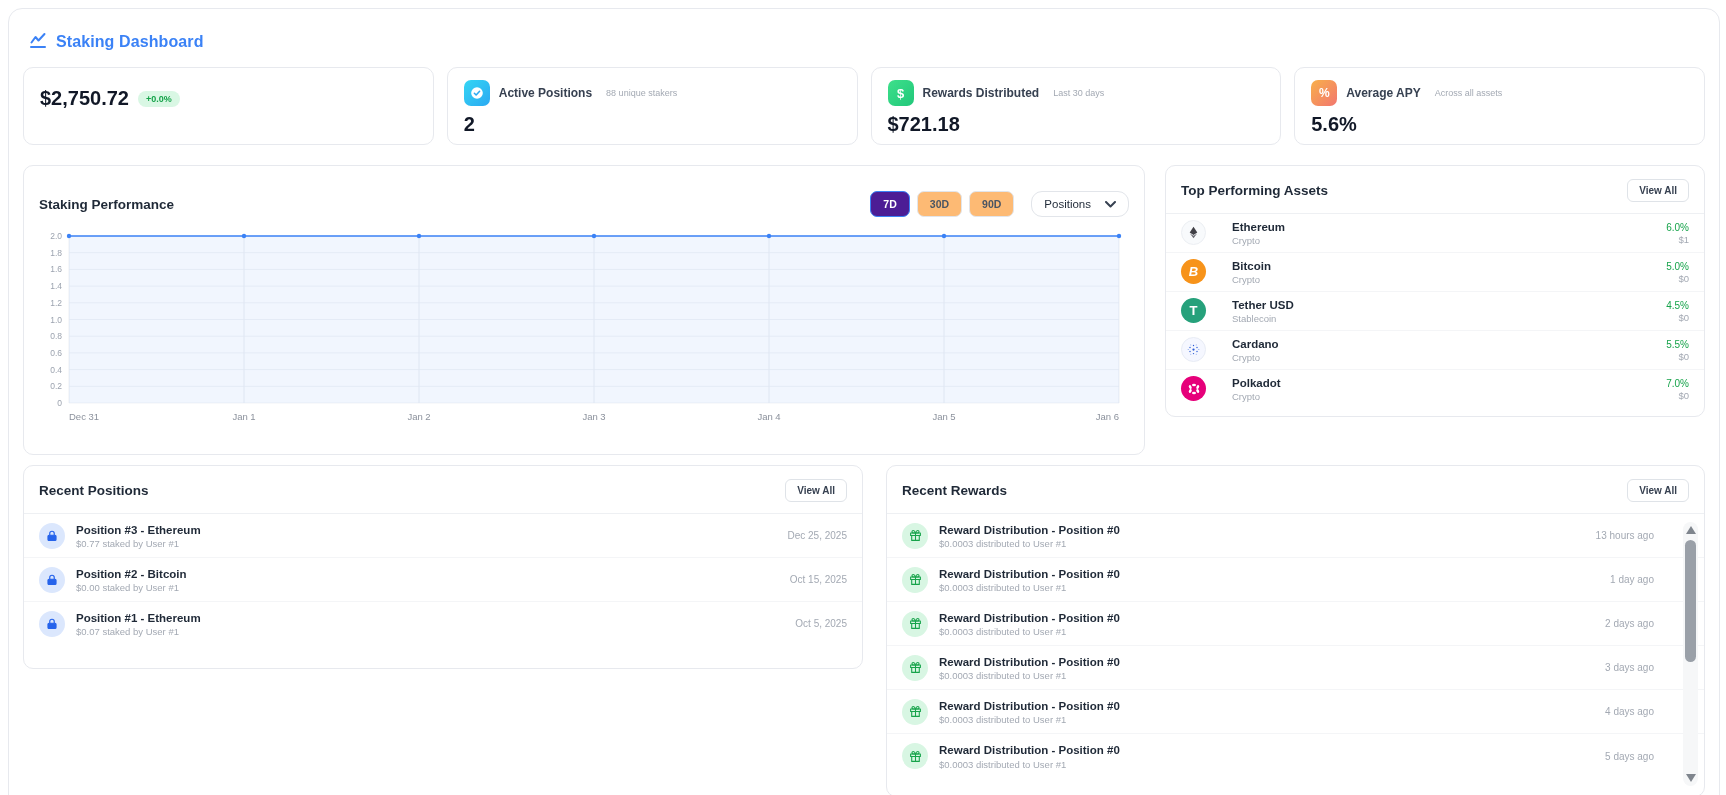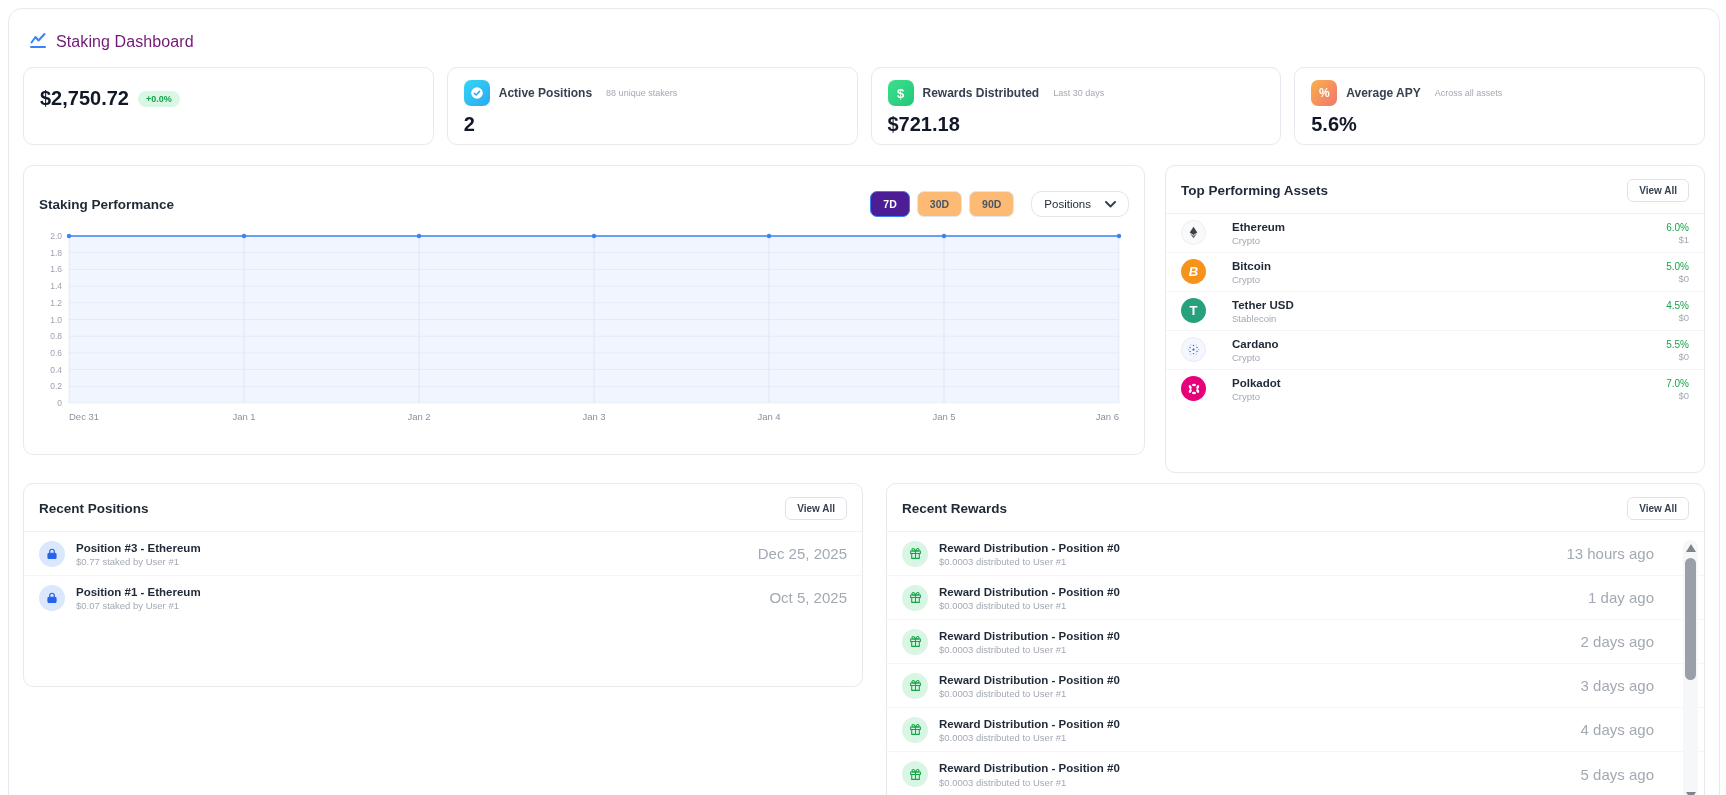--- a/index.html
+++ b/index.html
@@ -3,21 +3,21 @@
 <meta charset="utf-8">
 <style>
   * { margin:0; padding:0; box-sizing:border-box; }
   html,body { width:1726px; height:795px; background:#fff; overflow:hidden;
     font-family:"Liberation Sans", sans-serif; color:#0f172a; }
   .frame { position:absolute; left:8px; top:8px; width:1712px; height:846px;
     background:#fff; border:1px solid #e7e9ee; border-radius:14px; padding:14px; }
 
   
   .page-header { display:flex; align-items:center; gap:9px; padding:8px 4px 0 6px; }
-  .page-title { font-size:16px; font-weight:400; color:#701a75; letter-spacing:.1px; }
+  .page-title { font-size:16px; font-weight:700; color:#3b82f6; letter-spacing:.1px; }
 
   
   .stats { display:flex; gap:13px; margin-top:14px; }
   .stat-card { flex:1; background:#fff; border:1px solid #e7e9ee; border-radius:10px;
     padding:12px 16px; height:78px; }
   .stat-head { display:flex; align-items:center; gap:9px; }
   .stat-icon { width:26px; height:26px; border-radius:7px; display:flex; align-items:center;
     justify-content:center; color:#fff; font-weight:700; flex:0 0 auto; }
   .g-purple { background:linear-gradient(135deg,#6d6ff0,#9a5cf0); }
   .g-cyan   { background:linear-gradient(135deg,#35d6f4,#2aa9f2); }
@@ -37,21 +37,21 @@
   .perf-head { display:flex; align-items:center; justify-content:space-between; }
   .panel-title { font-size:13.5px; font-weight:700; color:#1f2937; }
   .controls { display:flex; align-items:center; gap:7px; }
   .range-btn { font-size:10.5px; font-weight:600; color:#4b5563; background:#fdba74;
     border:1px solid #e2e5ea; border-radius:7px; padding:6px 12px; cursor:pointer; }
   .range-btn.active { background:#4c1d95; border-color:#3b82f6; color:#fff; }
   .metric-select { display:flex; align-items:center; gap:14px; font-size:11.5px; color:#1f2937;
     border:1px solid #e2e5ea; border-radius:11px; padding:6px 12px; margin-left:10px; cursor:pointer; }
   .perf-chart { width:100%; height:198px; margin-top:12px; display:block; }
 
-  .assets-panel { flex:1; height:308px; overflow:hidden; }
+  .assets-panel { flex:1; height:252px; overflow:hidden; }
   .panel-head { display:flex; align-items:center; justify-content:space-between;
     padding:13px 15px 11px; border-bottom:1px solid #eef0f3; }
   .view-all { font-size:10px; font-weight:600; color:#374151; background:#fff;
     border:1px solid #dfe3e8; border-radius:6px; padding:5px 11px; cursor:pointer; }
   .asset-row { display:flex; align-items:center; gap:26px; padding:6px 15px; min-height:36px; }
   .asset-row + .asset-row { border-top:1px solid #f4f5f7; }
   .coin { width:25px; height:25px; border-radius:50%; display:flex; align-items:center;
     justify-content:center; flex:0 0 auto; font-weight:700; font-size:13px; color:#fff; }
   .coin-eth { background:#f8fafc; border:1px solid #eceff3; }
   .coin-btc { background:#f7931a; }
@@ -69,21 +69,21 @@
   .positions-panel { width:840px; height:204px; }
   .rewards-panel { flex:1; height:332px; position:relative; overflow:hidden; }
   .item-row { display:flex; align-items:center; gap:11px; padding:8px 15px; min-height:41px; }
   .item-row + .item-row { border-top:1px solid #f4f5f7; }
   .bubble { width:26px; height:26px; border-radius:50%; display:flex; align-items:center;
     justify-content:center; flex:0 0 auto; }
   .bubble-blue { background:#dbe7fd; }
   .bubble-green { background:#d8f6e3; }
   .item-title { font-size:11.5px; font-weight:700; color:#1f2937; line-height:1.4; }
   .item-sub { font-size:9.5px; color:#a3a9b3; }
-  .item-when { margin-left:auto; font-size:15px; color:#a3a9b3; white-space:nowrap; }
+  .item-when { margin-left:auto; font-size:10px; color:#a3a9b3; white-space:nowrap; }
   .rewards-list .item-row { padding-right:50px; }
 
   
   .scrollbar { position:absolute; right:6px; top:56px; bottom:10px; width:15px;
     background:#f6f7f8; border-radius:8px; }
   .sb-up, .sb-down { position:absolute; left:50%; transform:translateX(-50%);
     width:0; height:0; border-left:5.5px solid transparent; border-right:5.5px solid transparent; }
   .sb-up { top:4px; border-bottom:8px solid #7f858d; }
   .sb-down { bottom:4px; border-top:8px solid #7f858d; }
   .sb-thumb { position:absolute; left:2px; top:18px; width:11px; height:122px;
@@ -330,29 +330,42 @@
             <path d="M7.5 10.5V7a4.5 4.5 0 0 1 9 0v3.5"></path>
           </svg>
         </span>
         <div>
           <div class="item-title">Position #3 - Ethereum</div>
           <div class="item-sub">$0.77 staked by User #1</div>
         </div>
         <span class="item-when">Dec 25, 2025</span>
       </div>
 
-
       <div class="item-row">
         <span class="bubble bubble-blue">
           <svg width="12" height="12" viewBox="0 0 24 24" fill="none" stroke="#2563eb" stroke-width="2.4">
             <rect x="4" y="10.5" width="16" height="10.5" rx="2" fill="#2563eb"></rect>
             <path d="M7.5 10.5V7a4.5 4.5 0 0 1 9 0v3.5"></path>
           </svg>
         </span>
         <div>
+          <div class="item-title">Position #2 - Bitcoin</div>
+          <div class="item-sub">$0.00 staked by User #1</div>
+        </div>
+        <span class="item-when">Oct 15, 2025</span>
+      </div>
+
+      <div class="item-row">
+        <span class="bubble bubble-blue">
+          <svg width="12" height="12" viewBox="0 0 24 24" fill="none" stroke="#2563eb" stroke-width="2.4">
+            <rect x="4" y="10.5" width="16" height="10.5" rx="2" fill="#2563eb"></rect>
+            <path d="M7.5 10.5V7a4.5 4.5 0 0 1 9 0v3.5"></path>
+          </svg>
+        </span>
+        <div>
           <div class="item-title">Position #1 - Ethereum</div>
           <div class="item-sub">$0.07 staked by User #1</div>
         </div>
         <span class="item-when">Oct 5, 2025</span>
       </div>
     </div>
 
     <div class="panel rewards-panel">
       <div class="panel-head">
         <span class="panel-title">Recent Rewards</span>

